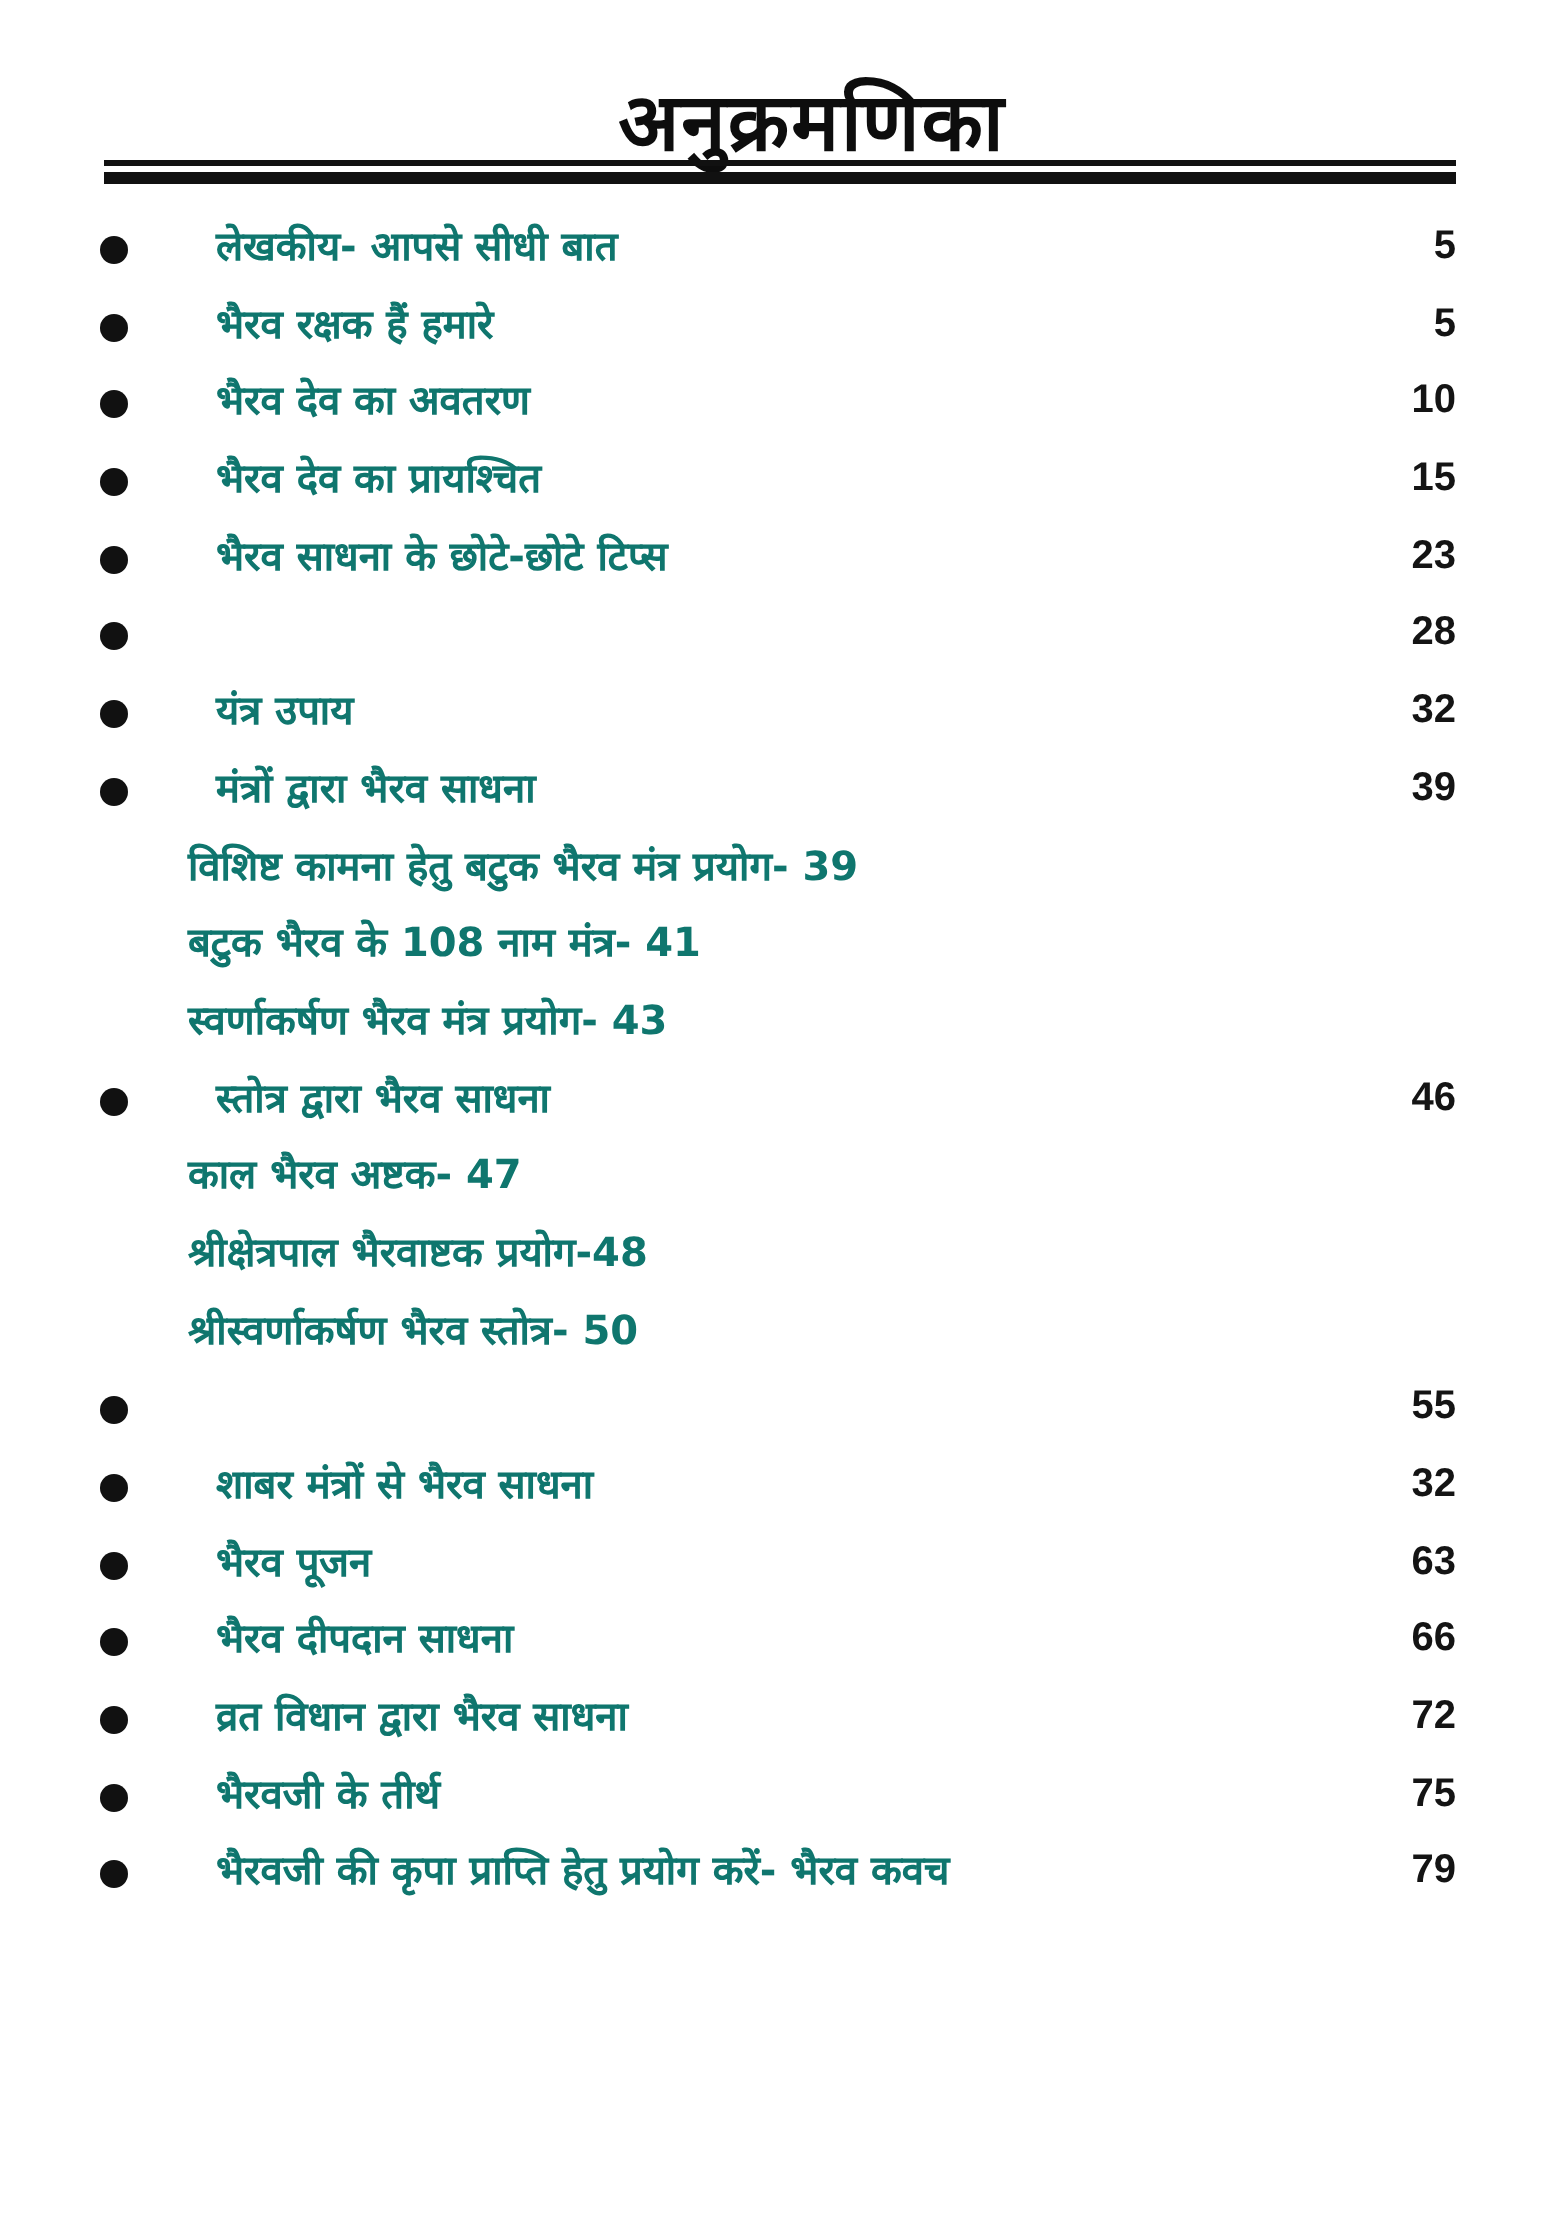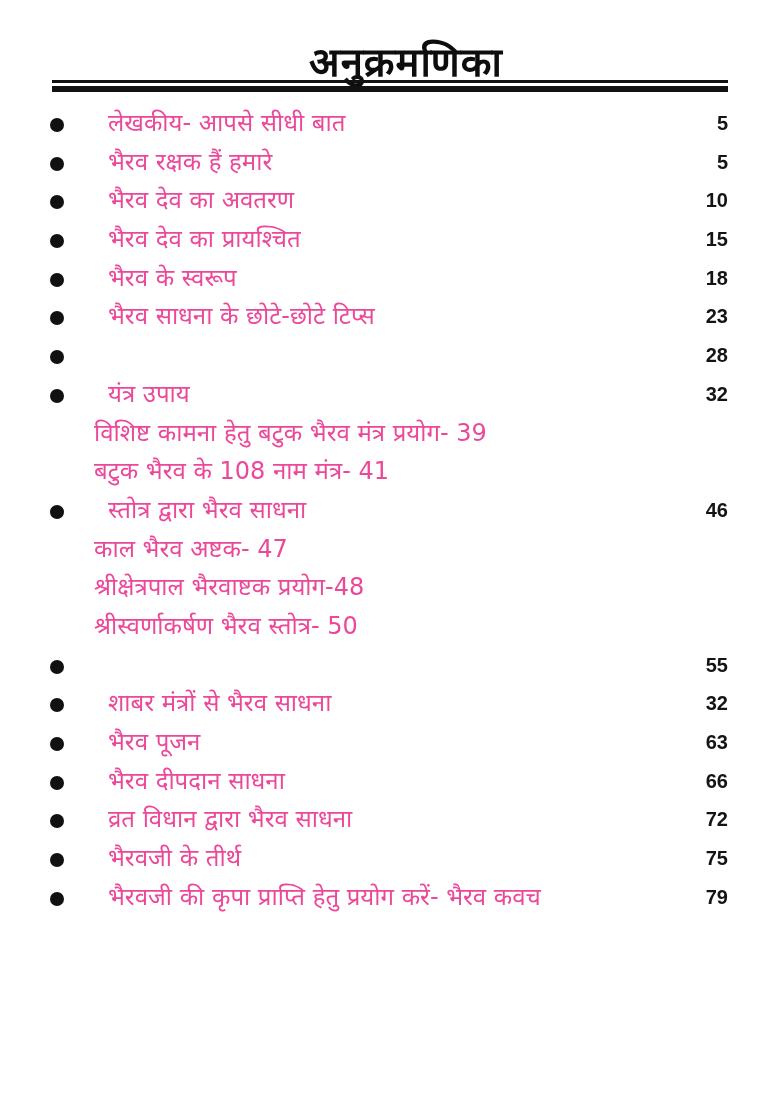--- a/index.html
+++ b/index.html
@@ -60,25 +60,25 @@
       top: 14px;
       width: 14px;
       height: 14px;
       border-radius: 50%;
       background: #111111;
     }
     .label {
       position: absolute;
       left: 108px;
       top: 4px;
-      font-size: 24px;
-      font-weight: normal;
+      font-size: 20px;
+      font-weight: bold;
       line-height: 30px;
       white-space: nowrap;
-      color: #ec4899;
+      color: #0f766e;
     }
     .page {
       position: absolute;
       right: 52px;
       top: 4px;
       font-size: 20px;
       font-weight: bold;
       line-height: 30px;
       text-align: right;
       color: #141414;
@@ -111,42 +111,45 @@
       <span class="label">भैरव देव का अवतरण</span>
       <span class="page">10</span>
     </div>
   <div class="row">
       <span class="bullet"></span>
       <span class="label">भैरव देव का प्रायश्चित</span>
       <span class="page">15</span>
     </div>
   <div class="row">
       <span class="bullet"></span>
-      <span class="label">भैरव के स्वरूप</span>
-      <span class="page">18</span>
-    </div>
-  <div class="row">
-      <span class="bullet"></span>
       <span class="label">भैरव साधना के छोटे-छोटे टिप्स</span>
       <span class="page">23</span>
     </div>
   <div class="row">
       <span class="bullet"></span>
       <span class="page">28</span>
     </div>
   <div class="row">
       <span class="bullet"></span>
       <span class="label">यंत्र उपाय</span>
       <span class="page">32</span>
     </div>
+  <div class="row">
+      <span class="bullet"></span>
+      <span class="label">मंत्रों द्वारा भैरव साधना</span>
+      <span class="page">39</span>
+    </div>
   <div class="row sub">
       <span class="label">विशिष्ट कामना हेतु बटुक भैरव मंत्र प्रयोग- 39</span>
     </div>
   <div class="row sub">
       <span class="label">बटुक भैरव के 108 नाम मंत्र- 41</span>
+    </div>
+  <div class="row sub">
+      <span class="label">स्वर्णाकर्षण भैरव मंत्र प्रयोग- 43</span>
     </div>
   <div class="row">
       <span class="bullet"></span>
       <span class="label">स्तोत्र द्वारा भैरव साधना</span>
       <span class="page">46</span>
     </div>
   <div class="row sub">
       <span class="label">काल भैरव अष्टक- 47</span>
     </div>
   <div class="row sub">

